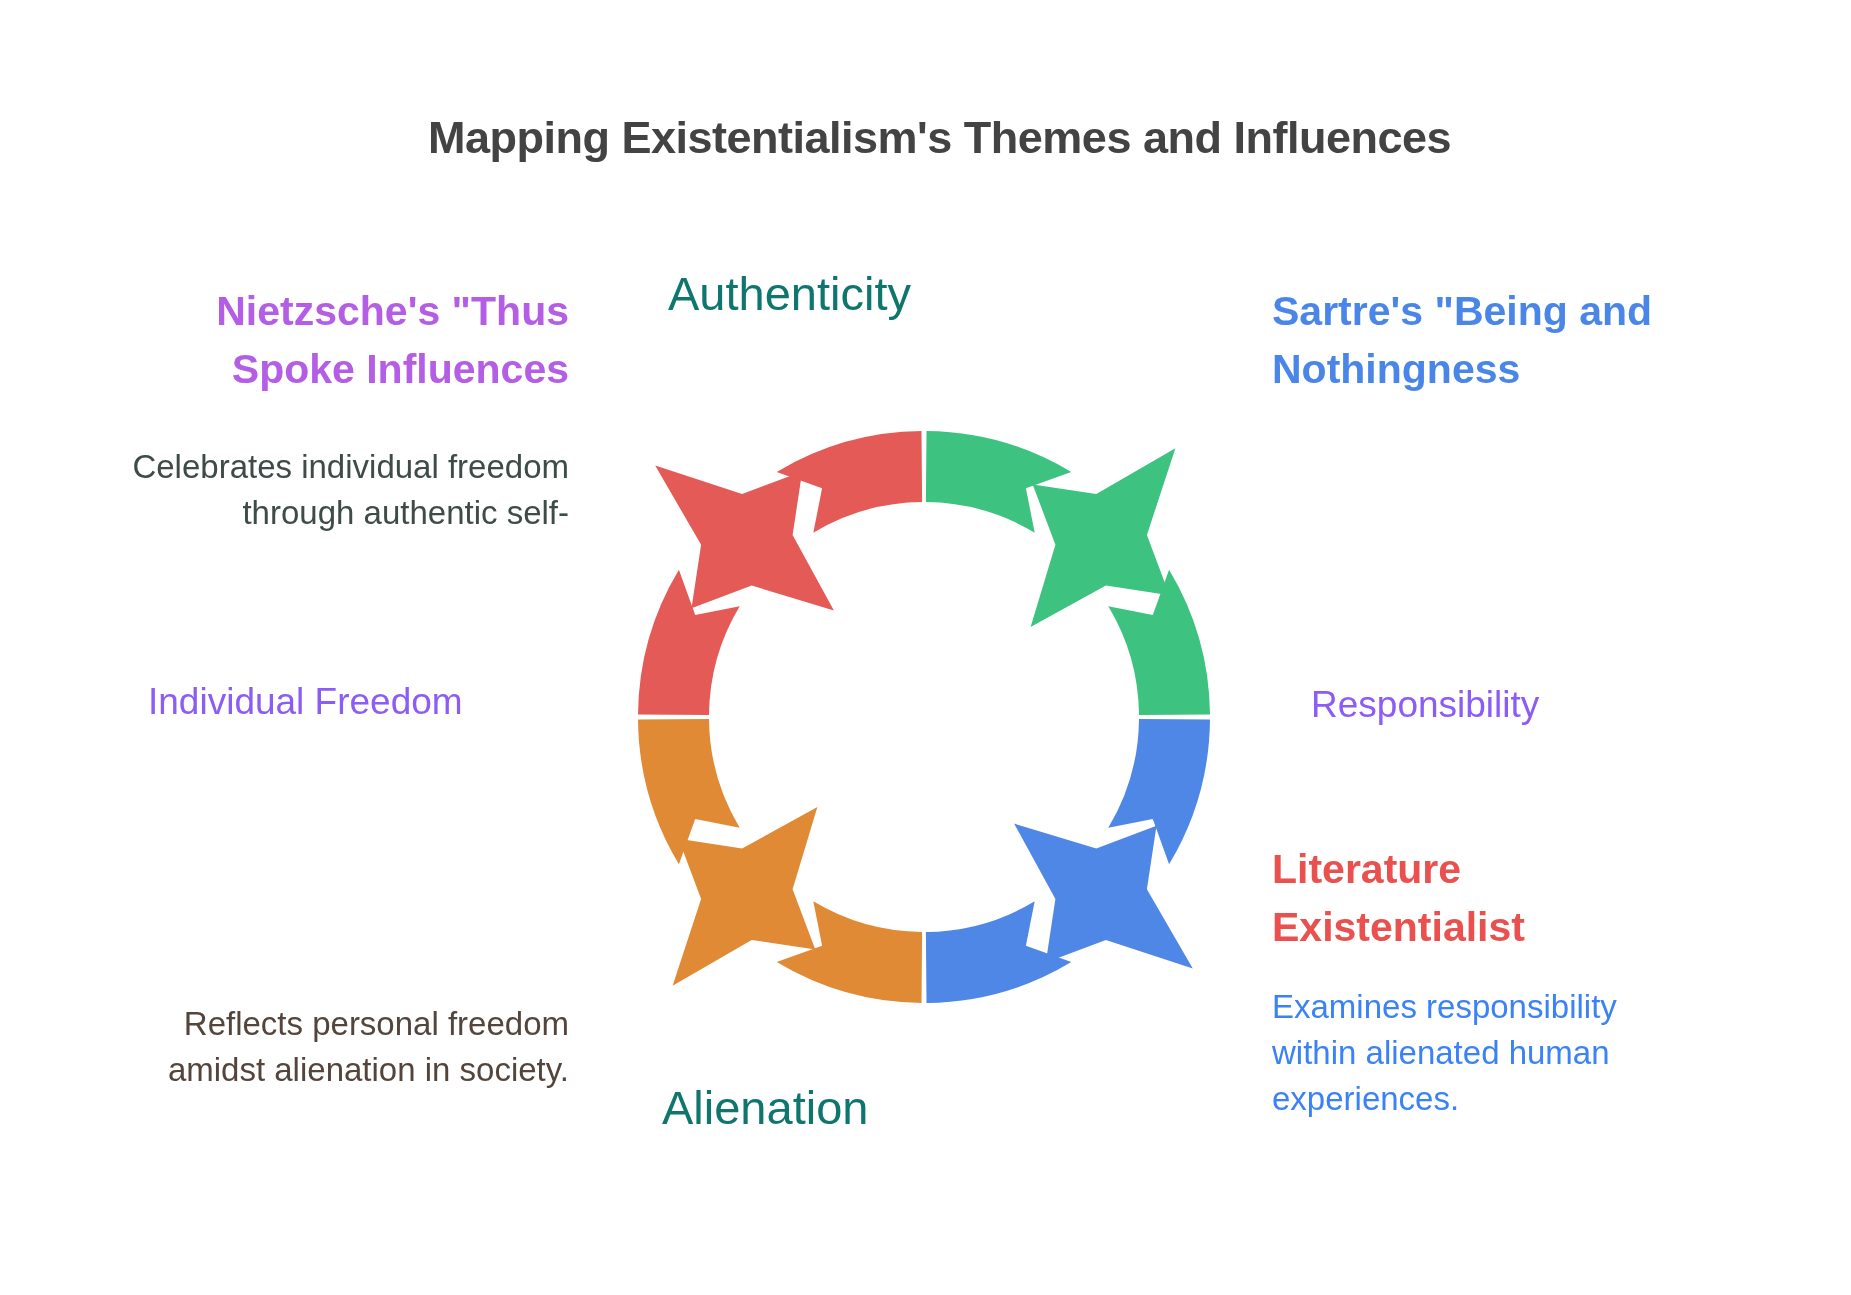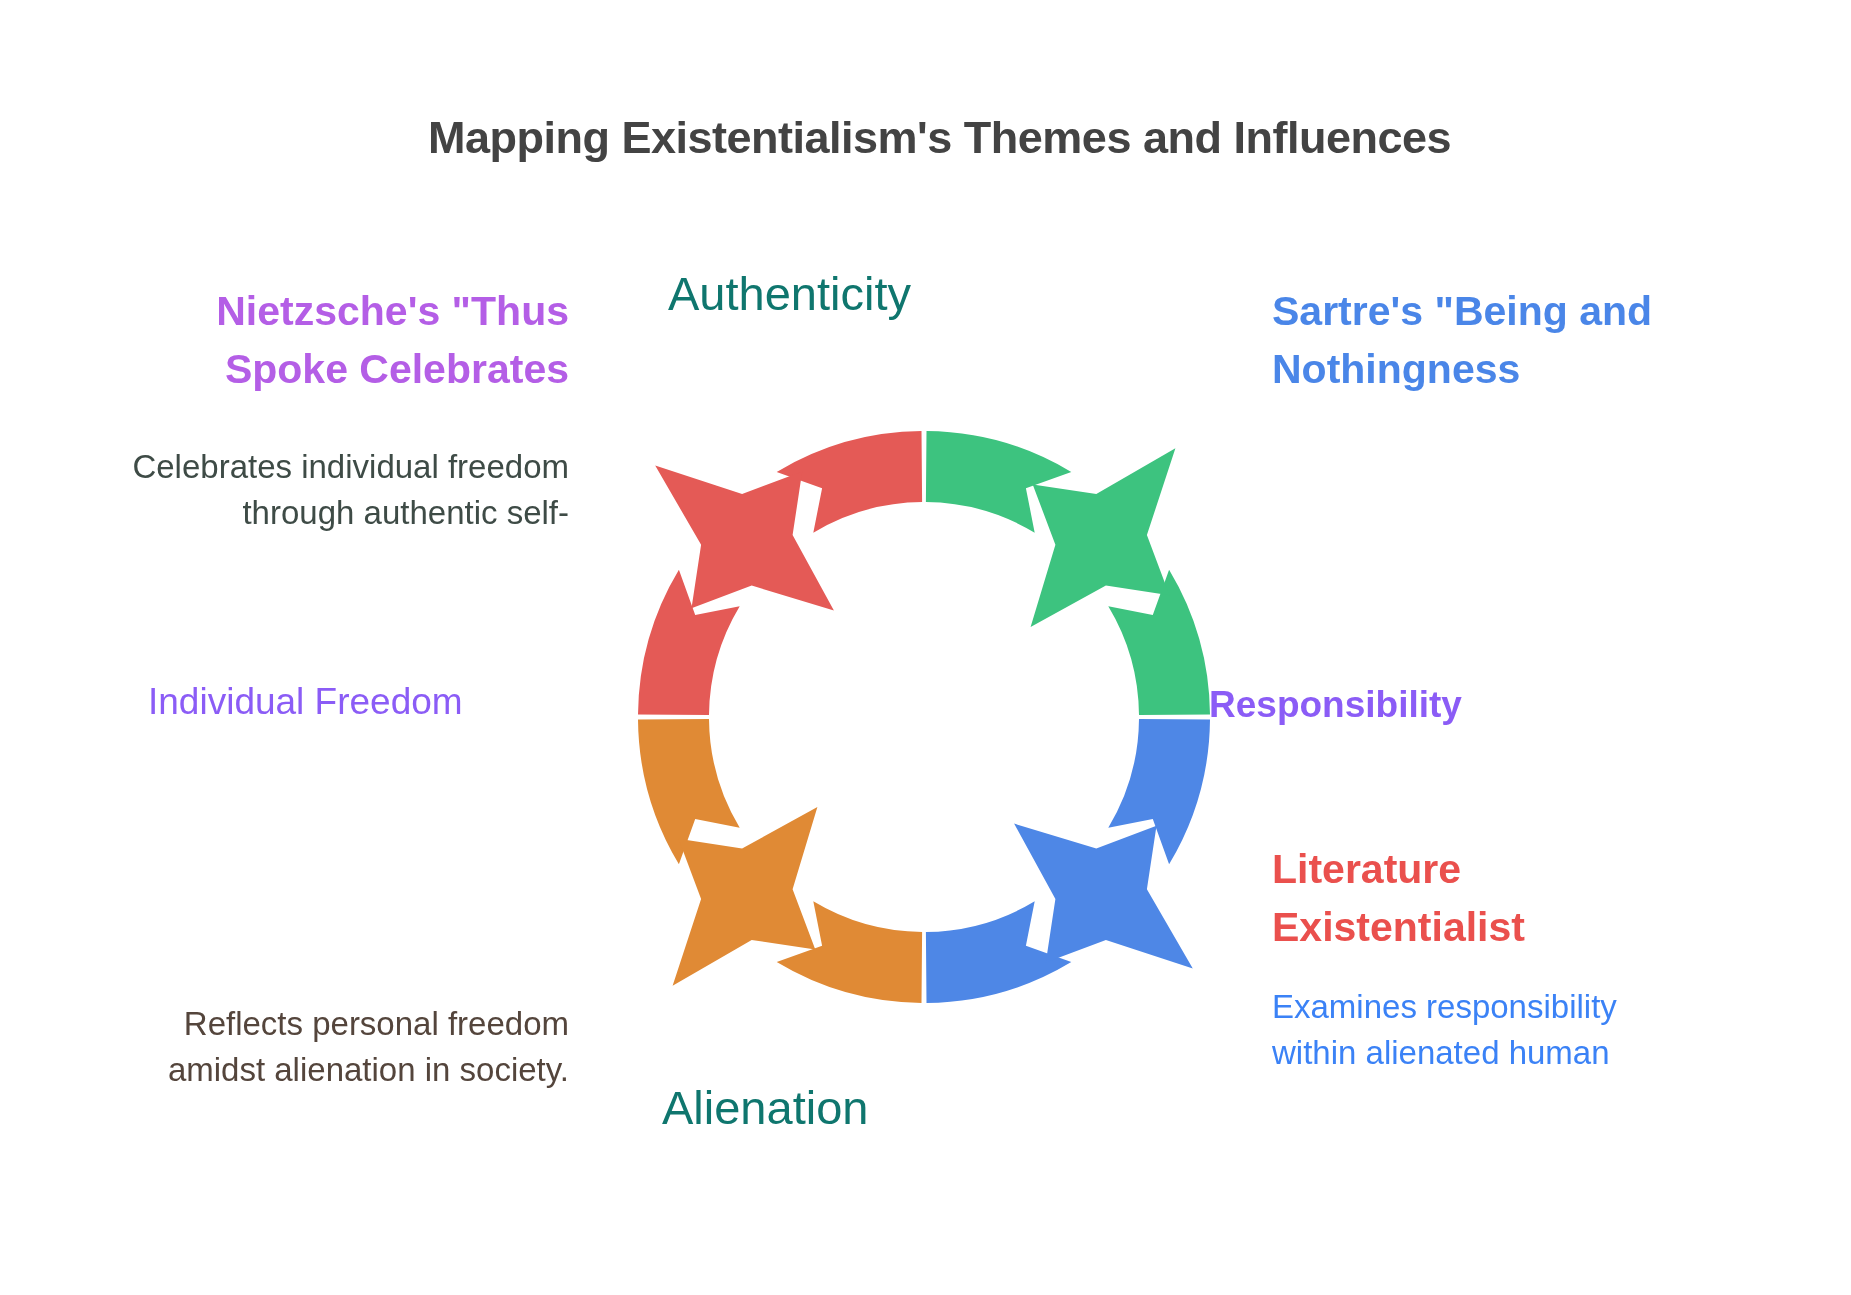--- a/index.html
+++ b/index.html
@@ -17,21 +17,21 @@
     position:absolute;width:500px;text-align:left;
     font-size:47px;color:#0f766e;
   }
   .label-top{left:668px;top:266px;}
   .label-bottom{left:662px;top:1080px;}
   .side-label{
     position:absolute;width:400px;
     font-size:37px;color:#8b5cf6;
   }
   .label-left{left:148px;top:681px;}
-  .label-right{left:1209px;top:684px;font-weight:bold;}
+  .label-right{left:1311px;top:684px;}
   #cycle-svg{position:absolute;left:554px;top:347px;width:740px;height:740px;}
   .sec-heading{position:absolute;font-size:41px;font-weight:bold;line-height:58px;}
   .sec-body{position:absolute;font-size:33px;line-height:46px;}
   .ta-r{text-align:right;}
   .h-nietzsche{left:129px;top:282px;width:440px;color:#b45ee6;}
   .b-nietzsche{left:99px;top:444px;width:470px;color:#3e4b46;}
   .h-sartre{left:1272px;top:282px;width:480px;color:#4a86e8;}
   .b-sartre{left:1272px;top:460px;width:470px;color:#3d4450;}
   .h-literature{left:1272px;top:840px;width:460px;color:#ea504d;}
   .b-literature{left:1272px;top:984px;width:470px;color:#3b82f6;}
@@ -67,39 +67,40 @@
       </g>
       <g fill="#E08A35">
         <path d="M-286.0 2.5 A286 286 0 0 0 -245.1 147.3 L-228.8 101.9 L-184.3 110.7 A215 215 0 0 1 -215.0 1.9 Z"></path>
         <path d="M-2.5 286.0 A286 286 0 0 1 -147.3 245.1 L-101.9 228.8 L-110.7 184.3 A215 215 0 0 0 -1.9 215.0 Z"></path>
         <path d="M-251.4 268.8 L -222.9 181.9 L -245.5 121.8 L -181.9 131.4 L -106.6 90.1 L -131.4 172.3 L -108.7 232.5 L -172.3 222.9 Z"></path>
       </g>
     </svg>
 
   <div class="sec-heading ta-r h-nietzsche">
     <div>Nietzsche's "Thus</div>
-    <div>Spoke Celebrates</div>
+    <div>Spoke Influences</div>
   </div>
   <div class="sec-body ta-r b-nietzsche">
     <div>Celebrates individual freedom</div>
     <div>through authentic self-</div>
   </div>
 
   <div class="sec-heading h-sartre">
     <div>Sartre's "Being and</div>
     <div>Nothingness</div>
   </div>
 
   <div class="sec-heading h-literature">
     <div>Literature</div>
     <div>Existentialist</div>
   </div>
   <div class="sec-body b-literature">
     <div>Examines responsibility</div>
     <div>within alienated human</div>
+    <div>experiences.</div>
   </div>
 
   <div class="sec-body ta-r b-reflection">
     <div>Reflects personal freedom</div>
     <div>amidst alienation in society.</div>
   </div>
 
 </div>
 
 </body></html>

